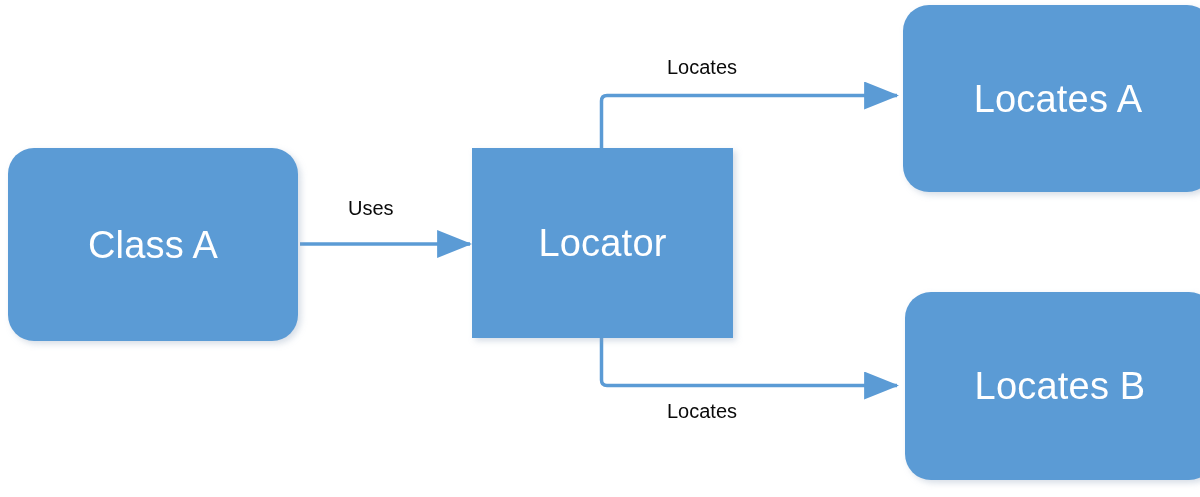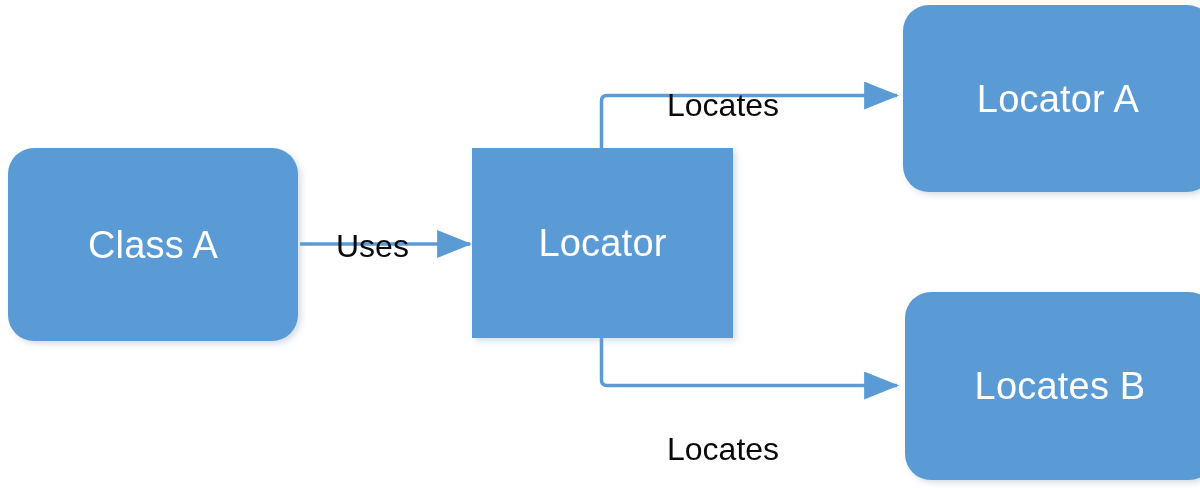--- a/index.html
+++ b/index.html
@@ -65,29 +65,28 @@
     height: 187px;
   }
   #node-service-b {
     left: 905px;
     top: 292px;
     width: 310px;
     height: 188px;
   }
   .edge-label {
     position: absolute;
-    font-size: 32px;
+    font-size: 20px;
     line-height: 1;
     color: #0a0a0a;
     white-space: nowrap;
     z-index: 3;
-    margin-top: 32px;
   }
   #label-uses {
-    left: 336px;
+    left: 348px;
     top: 198px;
     text-align: center;
   }
   #label-locates-a {
     left: 667px;
     top: 57px;
   }
   #label-locates-b {
     left: 667px;
     top: 401px;
@@ -114,21 +113,21 @@
 
   <div class="node rounded" id="node-class-a">
     <span class="node-label">Class A</span>
   </div>
 
   <div class="node square" id="node-locator">
     <span class="node-label">Locator</span>
   </div>
 
   <div class="node rounded" id="node-service-a">
-    <span class="node-label">Locator A</span>
+    <span class="node-label">Locates A</span>
   </div>
 
   <div class="node rounded" id="node-service-b">
     <span class="node-label">Locates B</span>
   </div>
 
   <div class="edge-label" id="label-uses">Uses</div>
 
   <div class="edge-label" id="label-locates-a">Locates</div>
 

